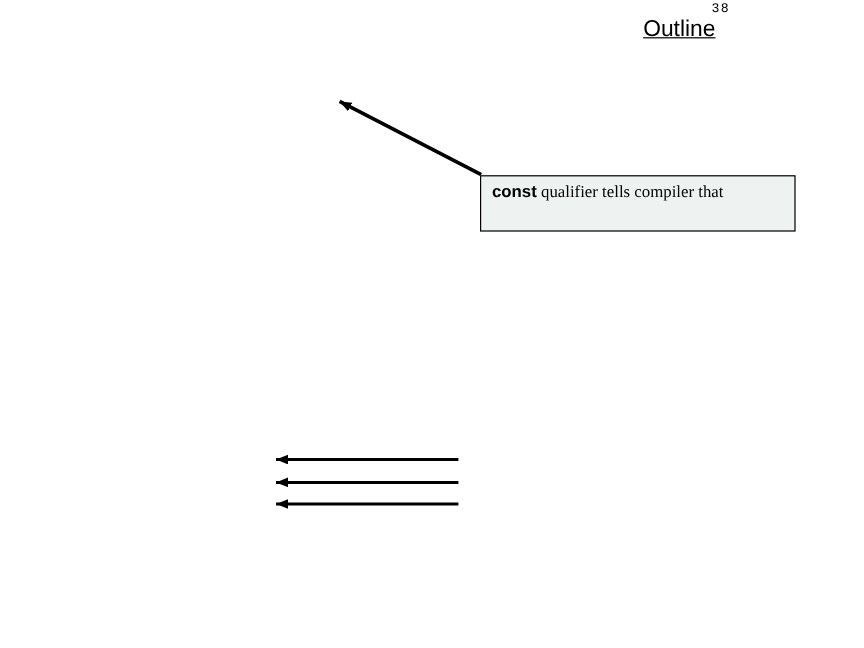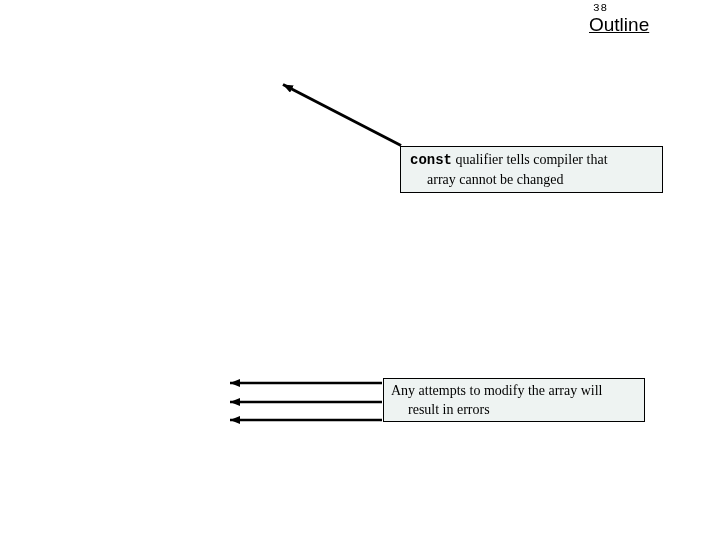--- a/index.html
+++ b/index.html
@@ -20,21 +20,21 @@
     font-family: "Liberation Mono", "DejaVu Sans Mono", monospace;
     font-size: 11px;
     letter-spacing: 1px;
     color: #000;
     white-space: nowrap;
     margin-left: 28px;
   }
 
   .slide-title {
     position: absolute;
-    left: 589px; top: 14px;
+    left: 536px; top: 14px;
     font-family: "Liberation Sans", sans-serif;
     font-size: 19px;
     color: #000;
     text-decoration: underline;
     white-space: nowrap;
   }
 
   .arrow-layer {
     position: absolute; left: 0; top: 0;
     width: 720px; height: 540px;
@@ -56,21 +56,21 @@
     padding: 3px 6px 0 9px;
   }
   .callout-2 {
     left: 383px; top: 378px;
     width: 262px; height: 44px;
     padding: 2px 6px 0 7px;
   }
   .callout .line2 { margin-left: 17px; }
 
   .code {
-    font-family: Liberation Mono, monospace;
+    font-family: Liberation Sans, sans-serif;
     font-weight: bold;
     font-size: 14px;
   }
 </style>
 </head>
 <body>
 
 <div class="slide">
 
   <div class="page-number">38</div>
@@ -84,21 +84,16 @@
       </marker>
     </defs>
     <line x1="401" y1="145.5" x2="283" y2="84.5" stroke="#000000" stroke-width="3" marker-end="url(#ah)"></line>
     <line x1="382" y1="383" x2="230" y2="383" stroke="#000000" stroke-width="2.5" marker-end="url(#ah)"></line>
     <line x1="382" y1="402" x2="230" y2="402" stroke="#000000" stroke-width="2.5" marker-end="url(#ah)"></line>
     <line x1="382" y1="420" x2="230" y2="420" stroke="#000000" stroke-width="2.5" marker-end="url(#ah)"></line>
   </svg>
 
   <div class="callout callout-1">
     <div class="line1"><span class="code">const</span><span> qualifier tells compiler that</span></div>
-    <div class="line2">array cannot be changed</div>
   </div>
 
-  <div class="callout callout-2">
-    <div class="line1">Any attempts to modify the array will</div>
-    <div class="line2">result in errors</div>
-  </div>
 
 </div>
 
 </body></html>

